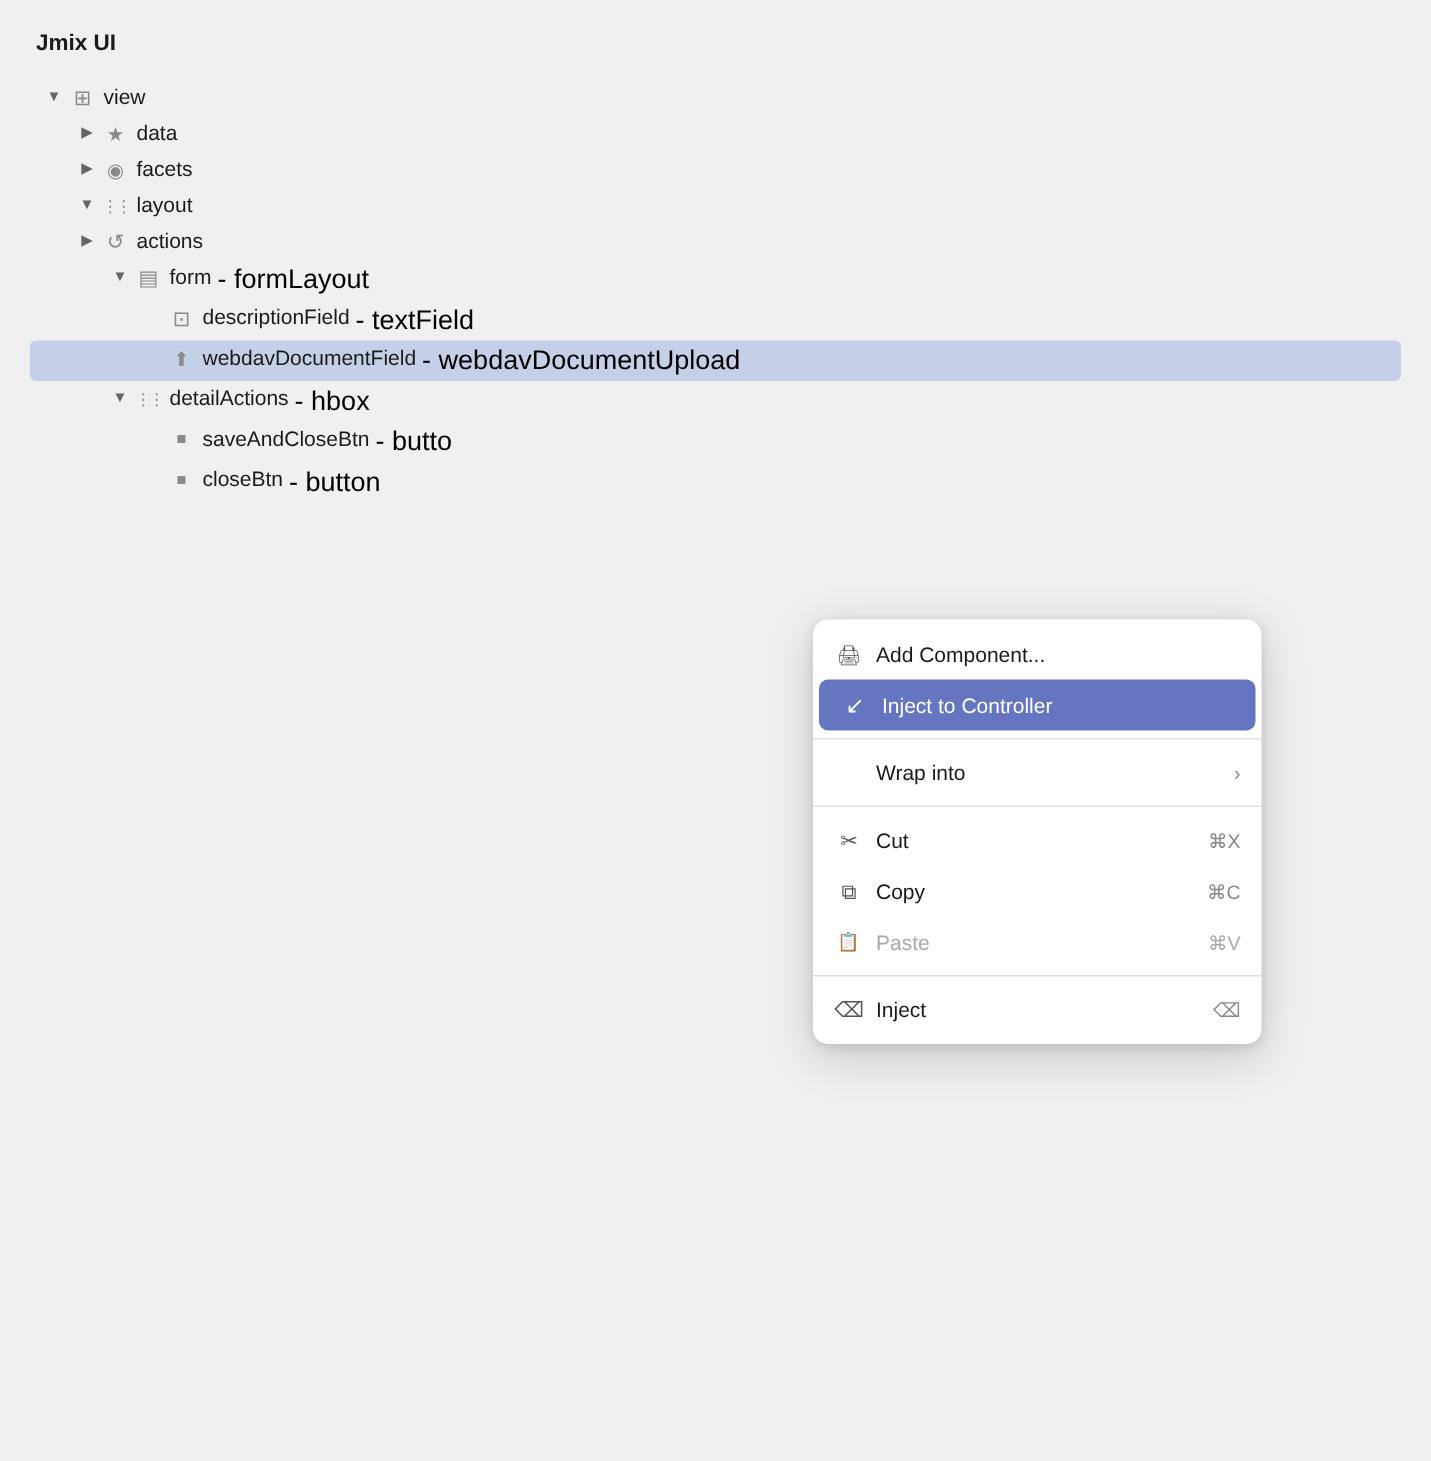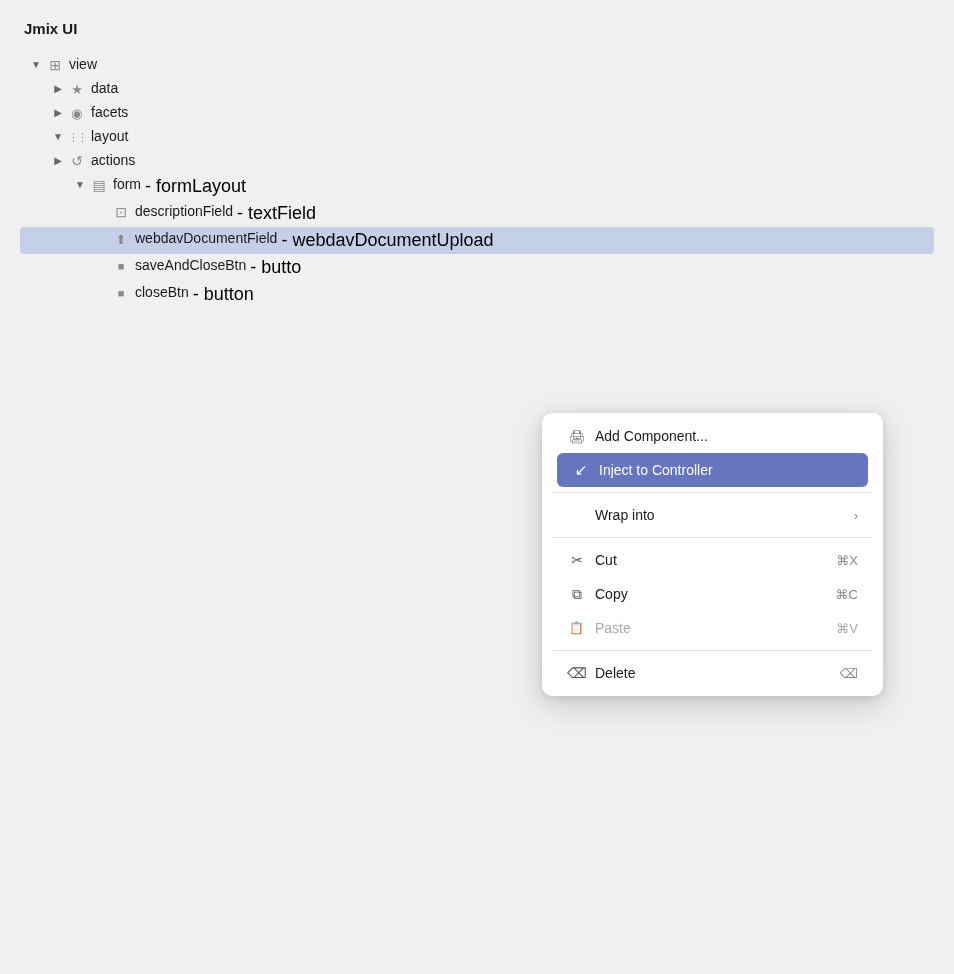--- a/index.html
+++ b/index.html
@@ -89,22 +89,22 @@
     }
 
     
     .context-menu {
       position: absolute;
       top: 360px;
       left: 522px;
       background: #ffffff;
       border-radius: 10px;
       box-shadow: 0 8px 30px rgba(0,0,0,0.18), 0 2px 8px rgba(0,0,0,0.1);
-      width: 341px;
-      padding: 6px 11px;
+      width: 299px;
+      padding: 6px 0;
       z-index: 100;
     }
 
     .menu-item {
       display: flex;
       align-items: center;
       padding: 7px 14px;
       cursor: pointer;
       font-size: 14px;
       color: #1a1a1a;
@@ -232,20 +232,26 @@
     <span class="item-label-dim">- <span>textField</span></span>
   </div>
 
   <div class="tree-item indent-4 selected">
     <span class="arrow-spacer"></span>
     <span class="icon icon-webdav"></span>
     <span class="item-label item-label-truncated">webdavDocumentField</span>
     <span class="item-label-dim">- <span>webdavDocumentUpload</span></span>
   </div>
 
+  <div class="tree-item indent-3">
+    <span class="arrow arrow-down"></span>
+    <span class="icon icon-detail"></span>
+    <span class="item-label">detailActions</span>
+    <span class="item-label-dim">- <span>hbox</span></span>
+  </div>
 
   <div class="tree-item indent-4">
     <span class="arrow-spacer"></span>
     <span class="icon icon-button"></span>
     <span class="item-label">saveAndCloseBtn</span>
     <span class="item-label-dim">- <span>butto</span></span>
   </div>
 
   <div class="tree-item indent-4">
     <span class="arrow-spacer"></span>
@@ -292,19 +298,19 @@
     <div class="menu-item disabled">
       <span class="menu-icon menu-icon-paste"></span>
       <span>Paste</span>
       <span class="shortcut">⌘V</span>
     </div>
 
     <div class="menu-separator"></div>
 
     <div class="menu-item">
       <span class="menu-icon menu-icon-delete"></span>
-      <span>Delete</span>
+      <span>Inject</span>
       <span class="shortcut">⌫</span>
     </div>
 
   </div>
 
 </div>
 
 </body></html>

